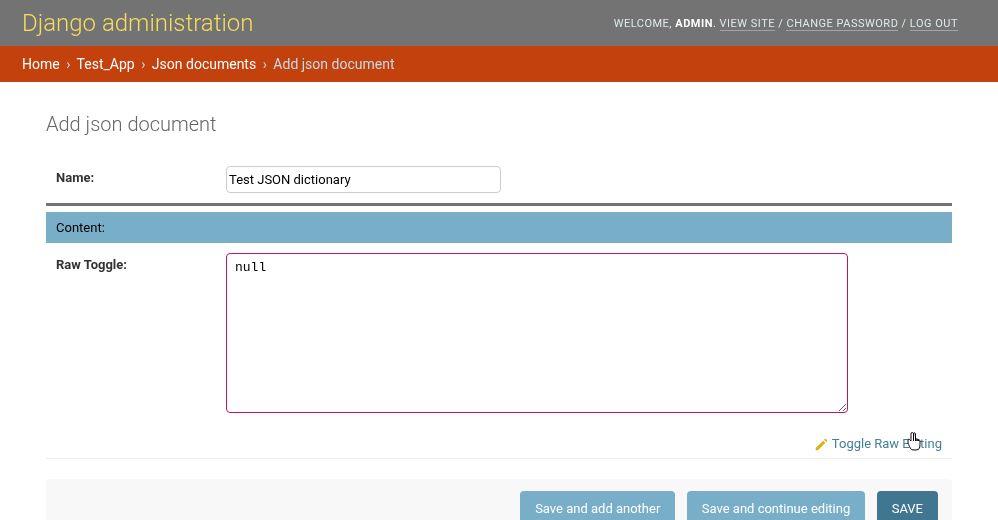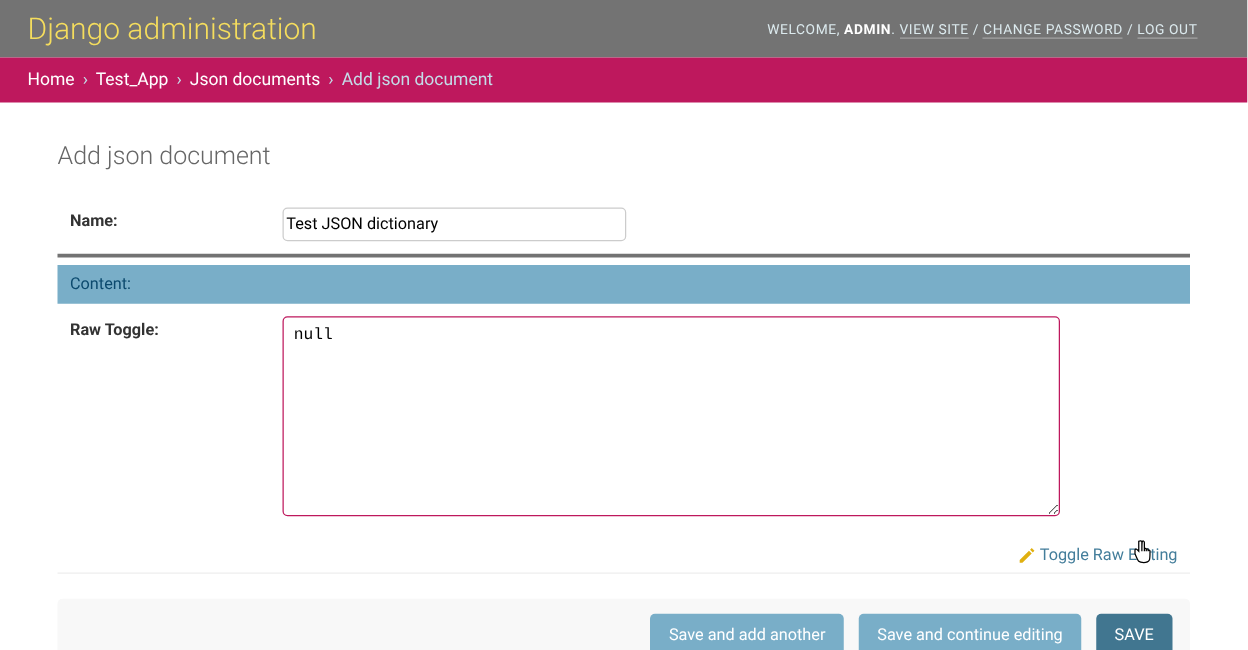--- a/index.html
+++ b/index.html
@@ -8,36 +8,36 @@
 
 
 #header { background: #737373; color: #fff; padding: 10px 40px 10px 22px; display: flex; justify-content: space-between; align-items: center; height: 46px; }
 #branding h1 { font-size: 24px; font-weight: 300; color: #f5dd5d; margin: 0; }
 #branding h1 a { color: #f5dd5d; text-decoration: none; }
 #user-tools { font-size: 11px; letter-spacing: 0.5px; text-transform: uppercase; text-align: center; color: #dceaee; }
 #user-tools a { border-bottom: 1px solid rgba(255,255,255,0.35); color: #dceaee; }
 #user-tools strong { color: #fff; font-weight: 700; }
 
 
-.breadcrumbs { background: #be185d; color: #c4dce8; padding: 10px 22px; font-size: 14px; }
+.breadcrumbs { background: #c2410c; color: #c4dce8; padding: 10px 22px; font-size: 14px; }
 .breadcrumbs a { color: #fff; }
 .breadcrumbs .sep { color: #c4dce8; padding: 0 3px; }
 .breadcrumbs .current { color: #c4dce8; }
 
 
 #content { padding: 20px 46px 0 46px; }
 #content h1 { font-size: 20px; font-weight: 300; color: #666; margin: 10px 0 20px 0; }
 
 .form-row { border-bottom: 3px solid #737373; padding: 10px; overflow: hidden; font-size: 13px; }
 .form-row.no-border { border-bottom: none; }
 .form-row label { float: left; width: 160px; font-weight: 700; color: #333; font-size: 13px; padding-top: 4px; }
 .form-row .field-area { margin-left: 170px; }
 input[type=text] { width: 275px; padding: 5px 2px; border: 1px solid #ccc; border-radius: 4px; font-size: 13px; font-family: inherit; }
 
-.fieldset-header { background: #79aec8; color: #0c4a6e; font-size: 13px; padding: 8px 10px; margin-top: 6px; }
+.fieldset-header { background: #79aec8; color: #000000; font-size: 13px; padding: 8px 10px; margin-top: 6px; }
 
 textarea { width: 622px; height: 160px; padding: 6px 8px; border: 1px solid #be185d; border-radius: 4px; font-family: "Courier New", monospace; font-size: 13px; resize: both; }
 
 .toggle-row { text-align: right; padding: 10px 10px 6px 10px; border-bottom: 1px solid #eee; font-size: 13px; }
 .toggle-row a { color: #447e9b; }
 .pencil-icon { display: inline-block; width: 14px; height: 14px; vertical-align: middle; margin-right: 4px; }
 
 .submit-row { background: #f8f8f8; padding: 12px 14px 0 14px; margin-top: 20px; text-align: right; border-radius: 4px 4px 0 0; }
 .submit-row input { border: none; padding: 10px 15px; font-size: 13px; cursor: pointer; margin-left: 8px; border-radius: 4px; font-family: inherit; }
 .default-btn { background: #417690; color: #fff; font-weight: 400; text-transform: uppercase; }

